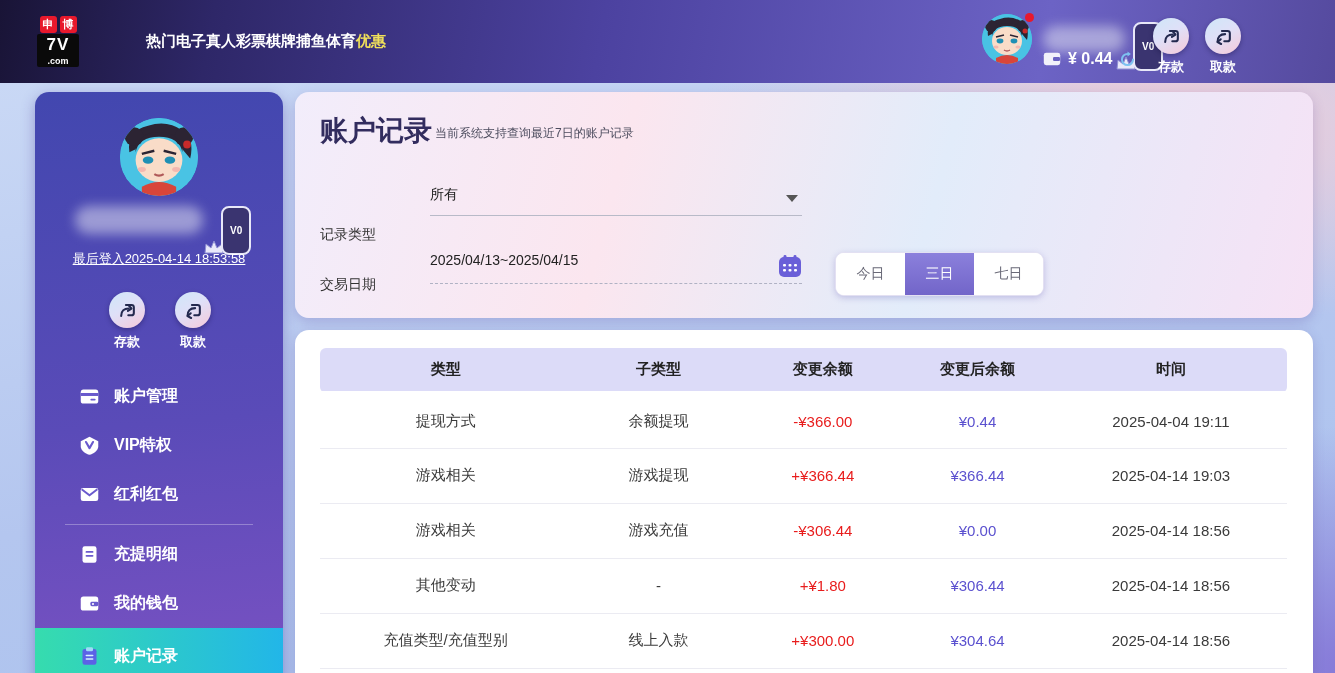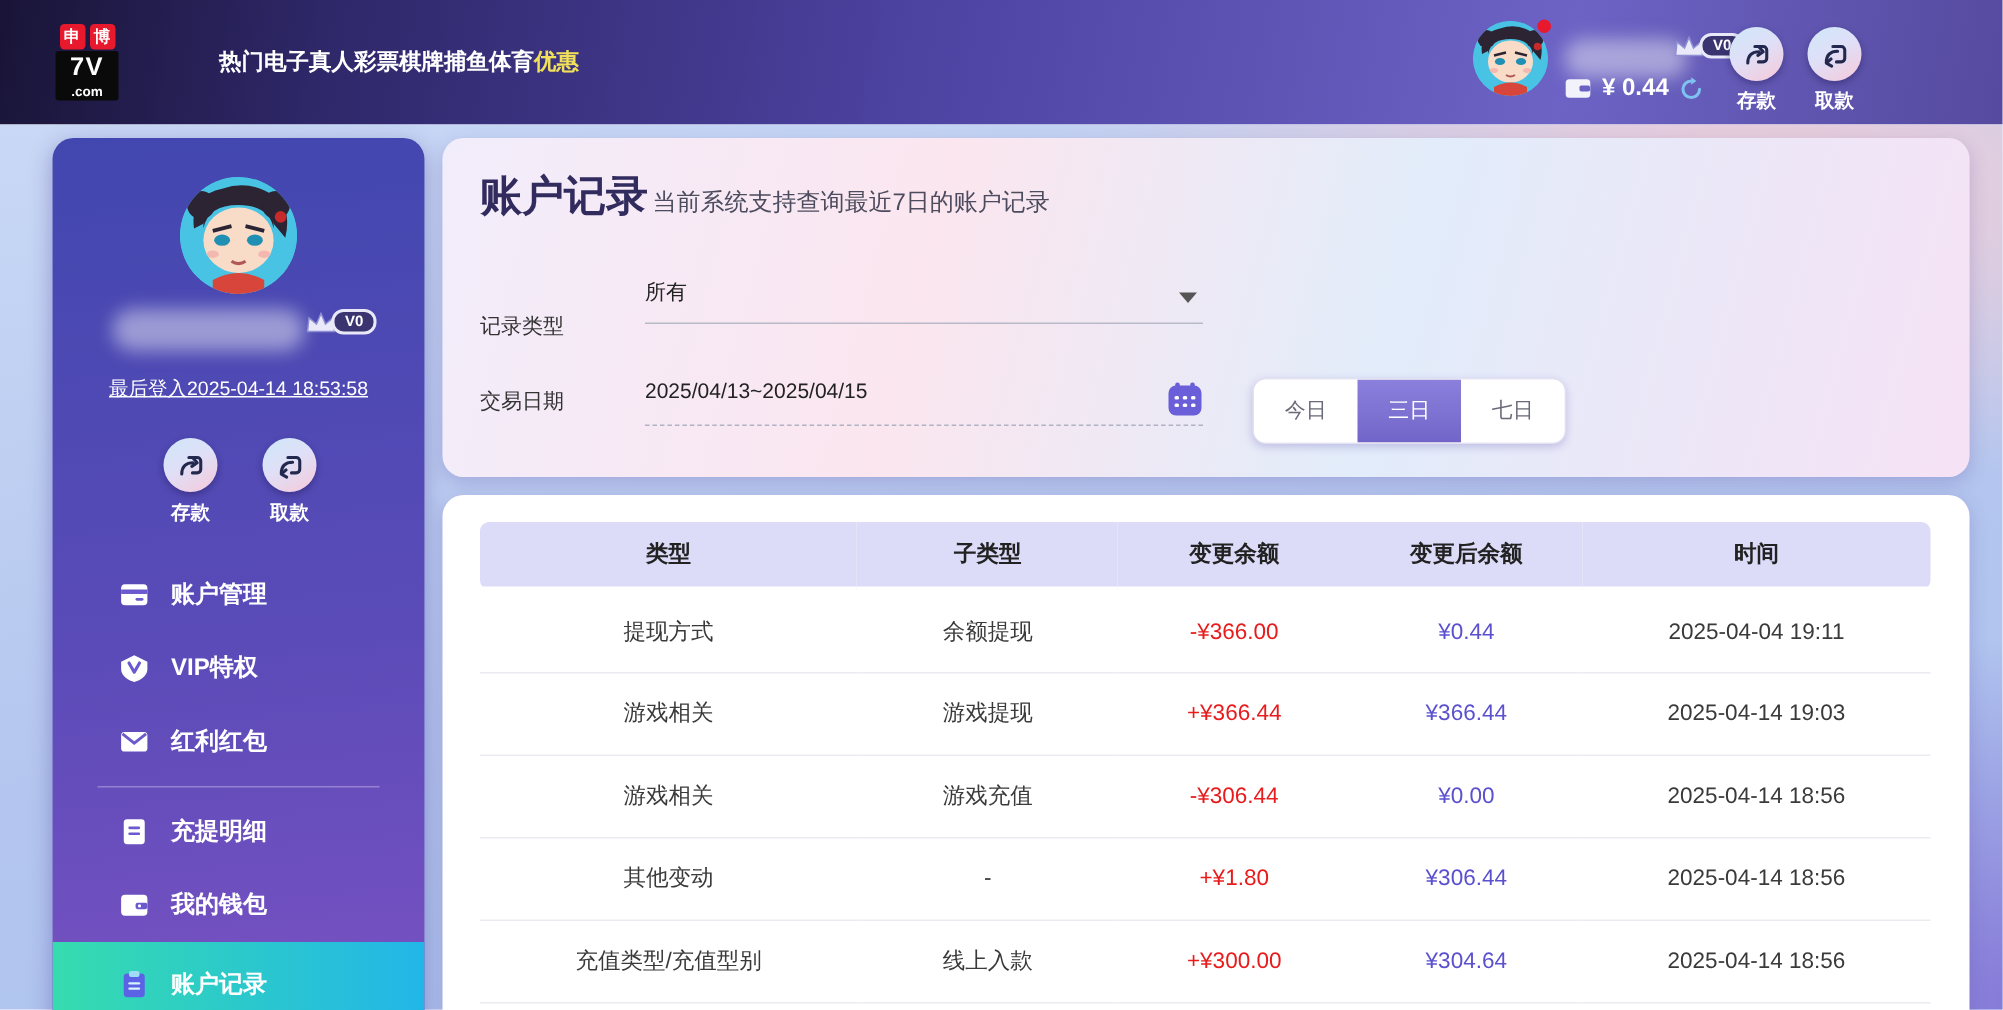--- a/index.html
+++ b/index.html
@@ -21,21 +21,21 @@
   .nav-item { color:#fff; font-size:15px; font-weight:bold; cursor:pointer; white-space:nowrap; }
   .nav-item.hl { color:#f0e05a; }
 
   .nav-right { position:absolute; right:0; top:0; height:83px; width:380px; }
   .nav-avatar { position:absolute; left:27px; top:14px; width:50px; height:50px; border-radius:50%;
     overflow:hidden; background:#49c3e4; cursor:pointer; }
   .nav-dot { position:absolute; left:70px; top:13px; width:9px; height:9px; border-radius:50%; background:#e8192c; }
   .blur-pill { position:absolute; background:rgba(222,222,240,.55); filter:blur(6px); border-radius:18px; }
   .vip-wrap { position:absolute; left:160px; top:22px; display:flex; align-items:flex-end; }
   .vip-pill { background:#3a3470; border:2px solid #e8e8f8; color:#fff; font-size:10px; font-weight:bold;
-    border-radius:8px; padding:0 7px; line-height:13px; margin-left:-4px; }
+    border-radius:8px; padding:16px 7px; line-height:13px; margin-left:-4px; }
   .bal-row { position:absolute; left:88px; top:50px; display:flex; align-items:center; gap:7px; }
   .bal-txt { color:#fff; font-size:16px; font-weight:bold; }
   .circle-btn { width:36px; height:36px; border-radius:50%; cursor:pointer;
     background:linear-gradient(150deg,#cfe7f8 0%,#dfe0f8 45%,#f6c9d9 100%);
     display:flex; align-items:center; justify-content:center; box-shadow:0 2px 5px rgba(20,15,60,.35); }
   .nav-cw { position:absolute; top:18px; width:52px; display:flex; flex-direction:column; align-items:center; gap:4px; }
   .nav-cw span { color:#fff; font-size:13px; font-weight:bold; }
 
   
   .page { position:absolute; left:0; top:83px; width:1335px; height:590px;
@@ -59,22 +59,22 @@
     color:#fff; font-size:16px; font-weight:bold; }
   .menu-item.active { height:56px; background:linear-gradient(90deg,#36dcae 0%,#22b6e8 100%); }
   .menu-div { height:1px; background:rgba(255,255,255,.3); margin:5px 30px; }
   .mi-icon { width:21px; height:21px; display:flex; }
 
   
   .filter-panel { position:absolute; left:295px; top:9px; width:1018px; height:226px; border-radius:14px;
     background:linear-gradient(105deg,#f2edfb 0%,#fbe6ef 32%,#e2ecfa 62%,#f6e2f5 100%);
     box-shadow:0 4px 12px rgba(90,70,160,.25); }
   .panel-title { position:absolute; left:25px; top:20px; font-size:28px; font-weight:bold; color:#322c5e; }
-  .panel-sub { position:absolute; left:140px; top:33px; font-size:16px; color:#4c4c5e; }
-  .f-label { position:absolute; left:25px; font-size:14px; color:#333; }
+  .panel-sub { position:absolute; left:140px; top:33px; font-size:12px; color:#4c4c5e; }
+  .f-label { position:absolute; left:25px; font-size:14px; color:#333;margin-top:17px; }
   .f-select { position:absolute; left:135px; top:94px; width:372px; height:30px; border-bottom:1px solid #b8bac8;
     font-size:14px; color:#222; cursor:pointer; }
   .f-caret { position:absolute; right:4px; top:9px; width:0; height:0;
     border-left:6px solid transparent; border-right:6px solid transparent; border-top:7px solid #555; }
   .f-date { position:absolute; left:135px; top:160px; width:372px; height:32px; border-bottom:1px dashed #b0b2c4;
     font-size:14px; color:#222; cursor:pointer; }
   .cal-icon { position:absolute; right:0; top:2px; cursor:pointer; }
   .ranges { position:absolute; left:540px; top:160px; height:44px; display:flex; background:#fff;
     border-radius:9px; box-shadow:0 2px 6px rgba(100,90,180,.3); overflow:hidden; border:1px solid #e3e0f2; }
   .range-btn { width:69px; height:100%; display:flex; align-items:center; justify-content:center;

